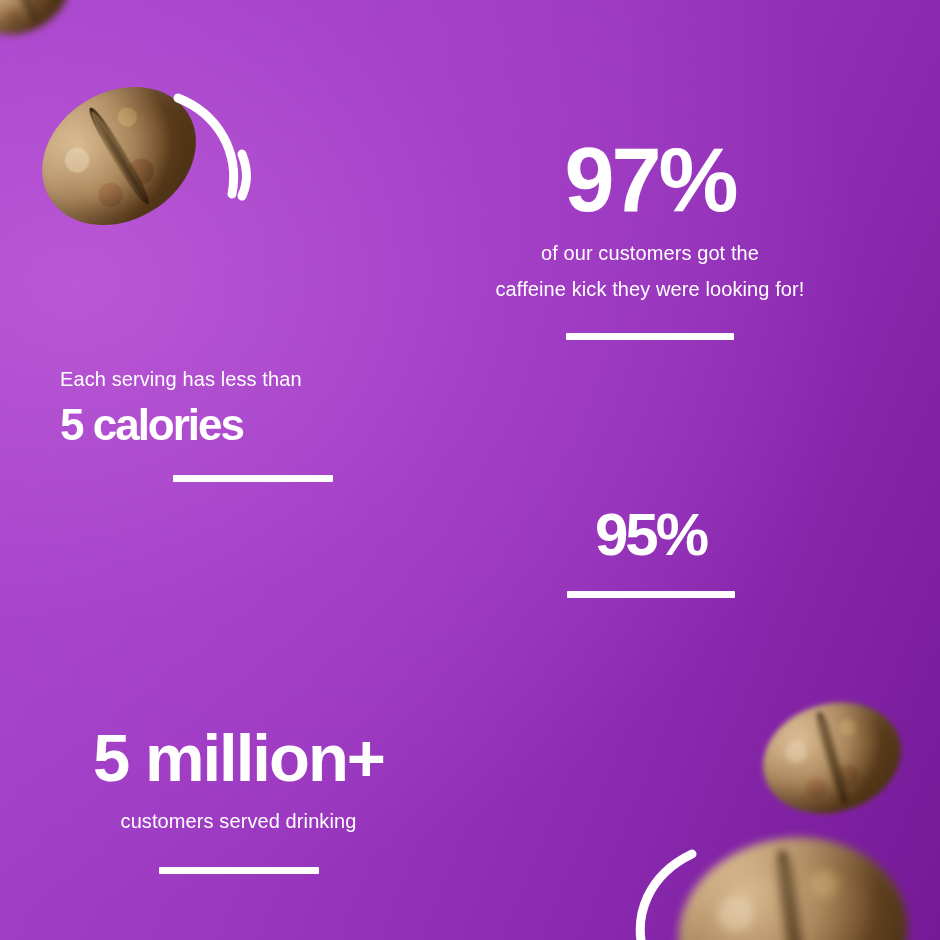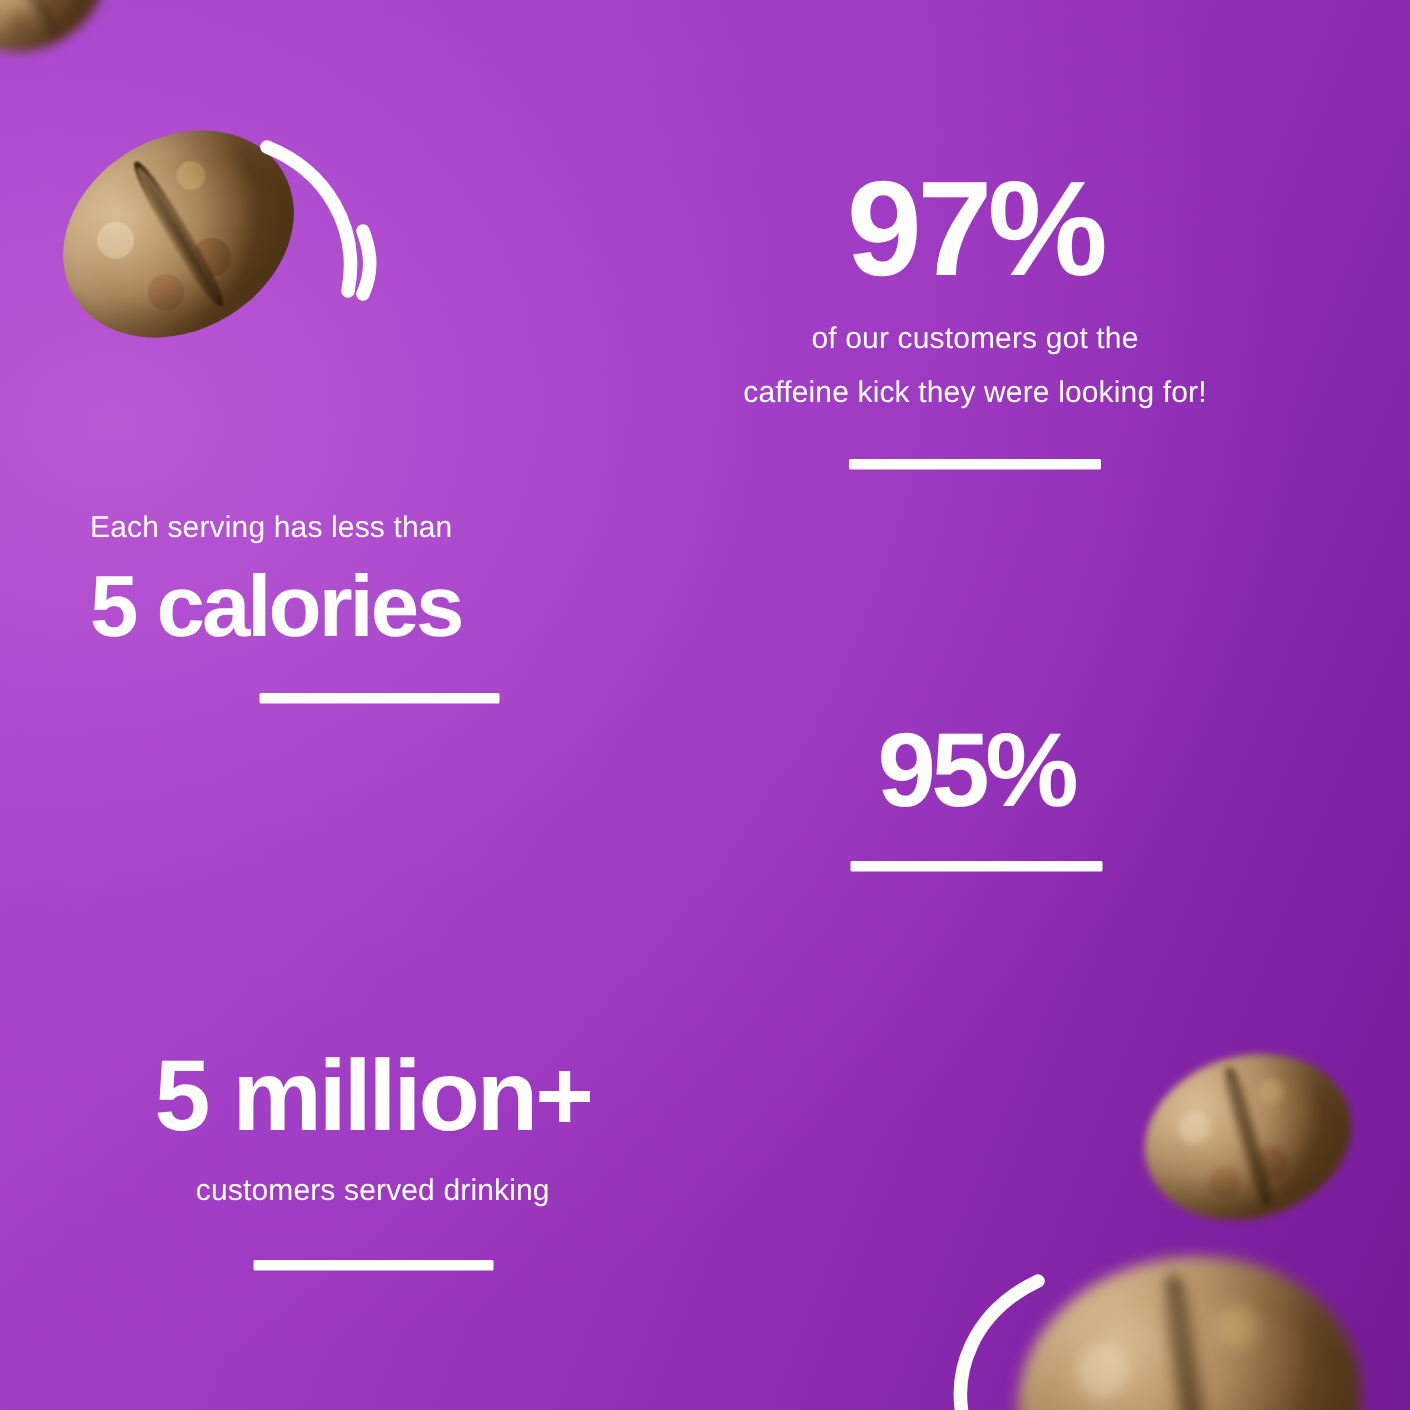--- a/index.html
+++ b/index.html
@@ -89,21 +89,21 @@
     transform: rotate(-8deg);
     filter: blur(4.5px);
   }
 
   
   .arc { position: absolute; }
   #arcs-hero { left: 168px; top: 90px; width: 96px; height: 120px; }
   #arc-bottom { left: 620px; top: 848px; width: 110px; height: 110px; }
 
   
-  .stat { position: absolute; color: #ffffff; }
+  .stat { position: absolute; color: #ffffff; margin-top: 27px; }
   .stat .big {
     font-weight: 700;
     letter-spacing: -1.5px;
     line-height: 1;
     white-space: nowrap;
   }
   .stat .small {
     font-size: 20px;
     line-height: 36px;
     font-weight: 400;
@@ -117,31 +117,31 @@
 
   
   #stat-caffeine { left: 420px; top: 108px; width: 460px; text-align: center; }
   #stat-caffeine .big { font-size: 90px; letter-spacing: -3px; }
   #stat-caffeine .small { margin-top: 10px; }
   #stat-caffeine .rule { width: 168px; margin: 26px auto 0; }
 
   
   #stat-calories { left: 60px; top: 334px; width: 385px; text-align: left; }
   #stat-calories .small { }
-  #stat-calories .big { font-size: 58px; margin-top: 6px; letter-spacing: -2px; }
+  #stat-calories .big { font-size: 44px; margin-top: 6px; letter-spacing: -2px; }
   #stat-calories .rule { width: 160px; margin: 28px auto 0; }
 
   
   #stat-bloated { left: 418px; top: 478px; width: 465px; text-align: center; }
-  #stat-bloated .big { font-size: 70px; letter-spacing: -3px; }
+  #stat-bloated .big { font-size: 60px; letter-spacing: -3px; }
   #stat-bloated .small { margin-top: 10px; }
   #stat-bloated .rule { width: 168px; margin: 26px auto 0; }
 
   
-  #stat-customers { left: 56px; top: 697px; width: 385px; text-align: center; }
+  #stat-customers { left: 46px; top: 697px; width: 385px; text-align: center; }
   #stat-customers .big { font-size: 67px; letter-spacing: -2px; }
   #stat-customers .small { margin-top: 12px; }
   #stat-customers .rule { width: 160px; margin: 28px auto 0; }
 </style>
 </head>
 <body>
 
 <div id="poster">
 
   <div class="bean" id="bean-top-left">

